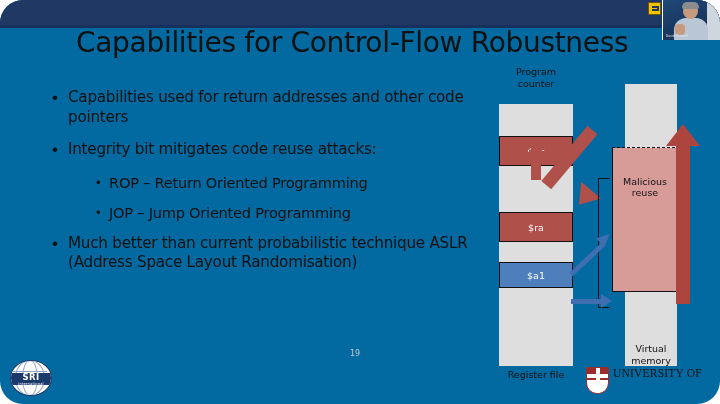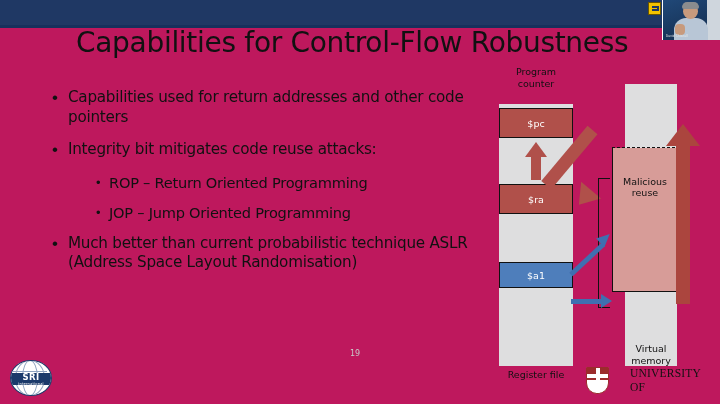--- a/index.html
+++ b/index.html
@@ -1,17 +1,17 @@
 <!DOCTYPE html>
 <html><head>
 <meta charset="utf-8">
 <style>
   html,body{margin:0;padding:0;background:#ffffff;}
   body{width:720px;height:404px;overflow:hidden;font-family:"Liberation Sans",sans-serif;}
-  .slide{position:relative;width:720px;height:404px;background:#be185d;overflow:hidden;}
+  .slide{position:relative;width:720px;height:404px;background:#0369a1;overflow:hidden;border-radius:23px;}
 
   
   .topbar{position:absolute;left:0;top:0;width:720px;height:27px;background:#1f3864;}
   .topbar-accent{position:absolute;left:0;top:25px;width:720px;height:3px;background:#17305c;}
   .badge-icon{position:absolute;left:648px;top:2px;width:13px;height:13px;background:#f2c300;
               border:1px solid #6b5600;box-sizing:border-box;}
   .badge-icon:after{content:"";position:absolute;left:3px;top:3px;width:7px;height:5px;
               border:2px solid #1f3864;border-left:none;box-sizing:border-box;}
 
   
@@ -43,21 +43,21 @@
 
   .lbl{position:absolute;font-family:"DejaVu Sans",sans-serif;font-size:9.5px;color:#111;
        text-align:center;line-height:11.5px;}
 
   .regcol{position:absolute;left:29px;top:38px;width:74px;height:262px;background:#dededf;}
   .memcol{position:absolute;left:155px;top:18px;width:52px;height:282px;background:#dededf;}
 
   .box{position:absolute;border:1.6px solid #111;box-sizing:border-box;display:flex;
        align-items:center;justify-content:center;font-family:"DejaVu Sans",sans-serif;
        font-size:9.5px;color:#ffffff;text-align:center;line-height:11px;}
-  .box.red{background:#b0504a;}
+  .box.red{background:#b0504a;margin-top:28px;}
   .box.blue{background:#4e7ebb;}
 
   .box-pc{left:29px;top:42px;width:74px;height:30px;}
   .box-ra{left:29px;top:118px;width:74px;height:30px;}
   .box-a1{left:29px;top:196px;width:74px;height:26px;text-align:right;}
   .box-a0{left:29px;top:221px;width:74px;height:26px;}
 
   .box-ret{left:142px;top:38px;width:78px;height:44px;background:#8d86ae;color:#111;
            border:1.6px solid #111;border-bottom:none;font-size:9.5px;}
   .box-mal{left:142px;top:82px;width:66px;height:144px;background:#d79c98;color:#111;
@@ -126,21 +126,21 @@
   .cam-crest{position:absolute;left:0;top:1px;width:23px;height:27px;background:#ffffff;
              border:1px solid #9b2c2c;box-sizing:border-box;
              border-radius:0 0 11px 11px;overflow:hidden;}
   .cam-q{position:absolute;width:10px;height:12px;}
   .cam-q.tl{left:0;top:0;background:#9b2c2c;}
   .cam-q.tr{right:0;top:0;background:#9b2c2c;}
   .cam-cross-v{position:absolute;left:9px;top:0;width:4px;height:26px;background:#ffffff;}
   .cam-cross-h{position:absolute;left:0;top:6px;width:22px;height:4px;background:#ffffff;}
   .cam-txt{position:absolute;left:27px;top:0;width:100px;font-family:"Liberation Serif",serif;
            color:#111;line-height:14px;}
-  .cam-l1{font-size:11.5px;letter-spacing:.2px;margin-left:17px;}
+  .cam-l1{font-size:11.5px;letter-spacing:.2px;}
   .cam-l2{font-size:13px;letter-spacing:.2px;margin-top:32px;}
 </style>
 </head>
 <body>
 
 <div class="slide">
 
   <div class="topbar"></div>
   <div class="topbar-accent"></div>
   <div class="badge-icon"></div>

